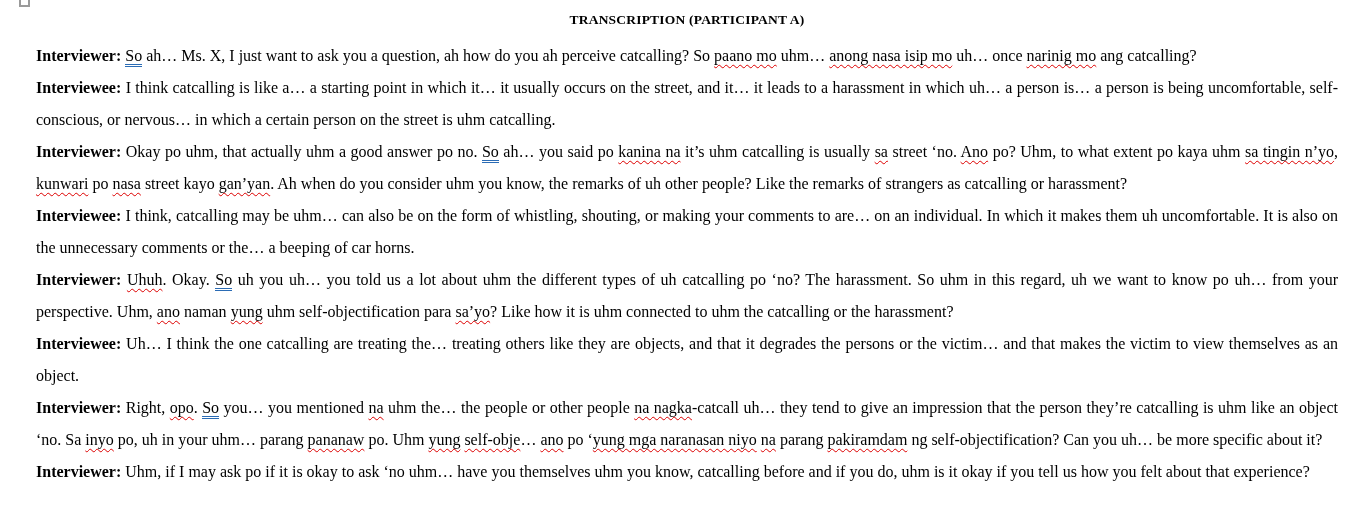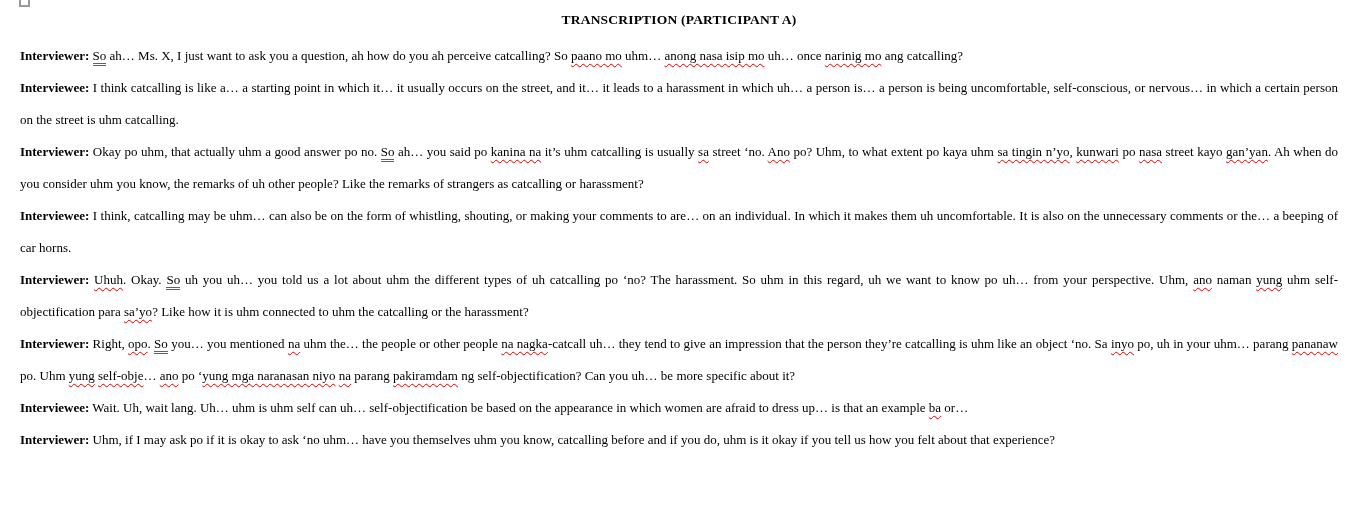--- a/index.html
+++ b/index.html
@@ -8,21 +8,21 @@
     background: #ffffff;
     color: #000000;
     font-family: "Liberation Serif", "DejaVu Serif", serif;
   }
   .page {
     position: relative;
     width: 1358px;
     height: 518px;
     overflow: hidden;
     box-sizing: border-box;
-    padding: 8px 20px 0 20px;
+    padding: 8px 20px 0 36px;
     background: #ffffff;
   }
   .anchor-marker {
     position: absolute;
     left: 19px;
     top: -5px;
     width: 11px;
     height: 12px;
     border: 2px solid #9a9a9a;
     background: #ffffff;
@@ -34,21 +34,21 @@
     font-weight: bold;
     font-size: 13.5px;
     line-height: 20px;
     letter-spacing: 0.2px;
   }
   .transcript {
     margin-top: 10px;
   }
   .para {
     margin: 0;
-    font-size: 13px;
+    font-size: 16px;
     line-height: 32px;
     text-align: justify;
   }
   .speaker {
     font-weight: bold;
   }
   .spell {
     text-decoration-line: underline;
     text-decoration-style: wavy;
     text-decoration-color: var(--spell-color, #dd0000);
@@ -65,17 +65,17 @@
 
 <div class="page">
   <div class="anchor-marker"></div>
   <h1 class="doc-title">TRANSCRIPTION (PARTICIPANT A)</h1>
   <div class="transcript">
       <p class="para"><span class="speaker">Interviewer:</span> <span class="grammar">So</span><span> ah… Ms. X, I just want to ask you a question, ah how do you ah perceive catcalling? So </span><span class="spell">paano mo</span><span> uhm… </span><span class="spell">anong nasa isip mo</span><span> uh… once </span><span class="spell">narinig mo</span><span> ang catcalling?</span></p>
       <p class="para"><span class="speaker">Interviewee:</span> <span>I think catcalling is like a… a starting point in which it… it usually occurs on the street, and it… it leads to a harassment in which uh… a person is… a person is being uncomfortable, self-conscious, or nervous… in which a certain person on the street is uhm catcalling.</span></p>
       <p class="para"><span class="speaker">Interviewer:</span> <span>Okay po uhm, that actually uhm a good answer po no. </span><span class="grammar">So</span><span> ah… you said po </span><span class="spell">kanina na</span><span> it’s uhm catcalling is usually </span><span class="spell">sa</span><span> street ‘no. </span><span class="spell">Ano</span><span> po? Uhm, to what extent po kaya uhm </span><span class="spell">sa tingin n’yo</span><span>, </span><span class="spell">kunwari</span><span> po </span><span class="spell">nasa</span><span> street kayo </span><span class="spell">gan’yan</span><span>. Ah when do you consider uhm you know, the remarks of uh other people? Like the remarks of strangers as catcalling or harassment?</span></p>
       <p class="para"><span class="speaker">Interviewee:</span> <span>I think, catcalling may be uhm… can also be on the form of whistling, shouting, or making your comments to are… on an individual. In which it makes them uh uncomfortable. It is also on the unnecessary comments or the… a beeping of car horns.</span></p>
       <p class="para"><span class="speaker">Interviewer:</span> <span class="spell">Uhuh</span><span>. Okay. </span><span class="grammar">So</span><span> uh you uh… you told us a lot about uhm the different types of uh catcalling po ‘no? The harassment. So uhm in this regard, uh we want to know po uh… from your perspective. Uhm, </span><span class="spell">ano</span><span> naman </span><span class="spell">yung</span><span> uhm self-objectification para </span><span class="spell">sa’yo</span><span>? Like how it is uhm connected to uhm the catcalling or the harassment?</span></p>
+      <p class="para"><span class="speaker">Interviewee:</span> <span>Uh… I think the one catcalling are treating the… treating others like they are objects, and that it degrades the persons or the victim… and that makes the victim to view themselves as an object.</span></p>
       <p class="para"><span class="speaker">Interviewer:</span> <span>Right, </span><span class="spell">opo</span><span>. </span><span class="grammar">So</span><span> you… you mentioned </span><span class="spell">na</span><span> uhm the… the people or other people </span><span class="spell">na nagka</span><span>-catcall uh… they tend to give an impression that the person they’re catcalling is uhm like an object ‘no. Sa </span><span class="spell">inyo</span><span> po, uh in your uhm… parang </span><span class="spell">pananaw</span><span> po. Uhm </span><span class="spell">yung</span><span> </span><span class="spell">self-obje</span><span>… </span><span class="spell">ano</span><span> po ‘</span><span class="spell">yung mga naranasan niyo</span><span> </span><span class="spell">na</span><span> parang </span><span class="spell">pakiramdam</span><span> ng self-objectification? Can you uh… be more specific about it?</span></p>
-      <p class="para"><span class="speaker">Interviewee:</span> <span>Wait. Uh, wait lang. Uh… uhm is uhm self can uh… self-objectification be based on the appearance in which women are afraid to dress up… is that an example </span><span class="spell">ba</span><span> or…</span></p>
       <p class="para"><span class="speaker">Interviewer:</span> <span>Uhm, if I may ask po if it is okay to ask ‘no uhm… have you themselves uhm you know, catcalling before and if you do, uhm is it okay if you tell us how you felt about that experience?</span></p>
     </div>
 </div>
 
 </body></html>

